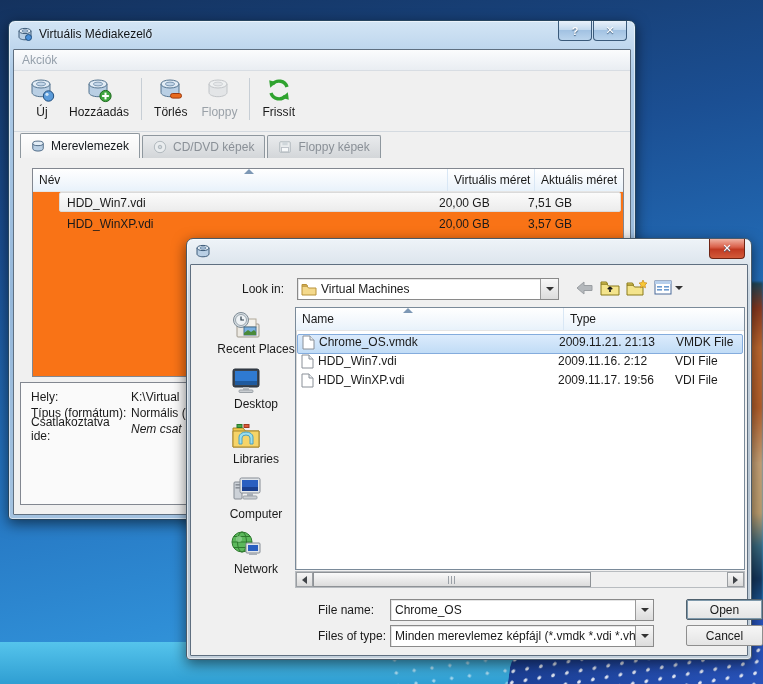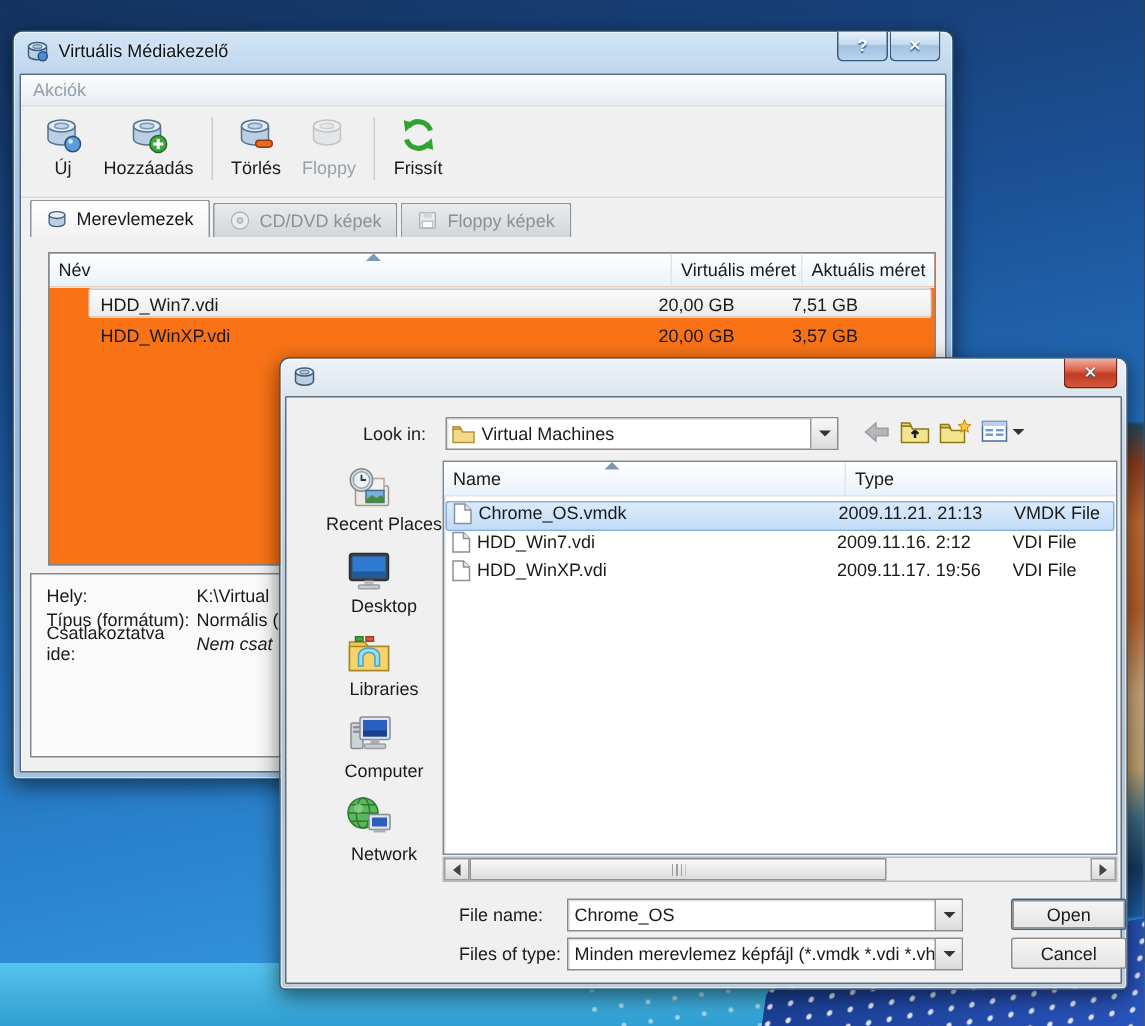--- a/index.html
+++ b/index.html
@@ -96,21 +96,21 @@
   .frow.selected{background:linear-gradient(180deg,#dcebfc,#c1dcf6);border:1px solid #84acdd;border-radius:2px;height:18px;}
   .hscroll{position:absolute;left:104px;right:2px;top:306px;height:17px;background:#f0f0f0;
     border:1px solid #b8bcc0;box-sizing:border-box;}
   .sbtn{position:absolute;top:0;bottom:0;width:17px;background:linear-gradient(180deg,#f6f6f6,#dadada);
     border:1px solid #9a9ea2;box-sizing:border-box;display:flex;align-items:center;justify-content:center;}
   .tri-left{width:0;height:0;border-top:4px solid transparent;border-bottom:4px solid transparent;border-right:5px solid #404448;}
   .tri-right{width:0;height:0;border-top:4px solid transparent;border-bottom:4px solid transparent;border-left:5px solid #404448;}
   .sthumb{position:absolute;left:17px;width:278px;top:0;bottom:0;border:1px solid #8e9296;box-sizing:border-box;
     background:linear-gradient(180deg,#fafafa,#dcdcdc);display:flex;align-items:center;justify-content:center;}
   .grip{width:9px;height:8px;background:repeating-linear-gradient(90deg,#9aa0a6 0 1px,transparent 1px 3px);}
-  .row-bottom{position:absolute;left:4px;right:0;height:22px;padding-left:26px;}
+  .row-bottom{position:absolute;left:16px;right:0;height:22px;padding-left:26px;}
   .btn{position:absolute;left:479px;width:77px;height:21px;box-sizing:border-box;
     border:1px solid #8e8e8e;border-radius:2px;background:linear-gradient(180deg,#f6f6f6,#e4e4e4);
     display:flex;align-items:center;justify-content:center;}
   .btn.default{border-color:#50616e;box-shadow:0 0 0 1px #7e98aa inset;}
 
   svg{display:block;}
 </style>
 </head>
 <body>
 

